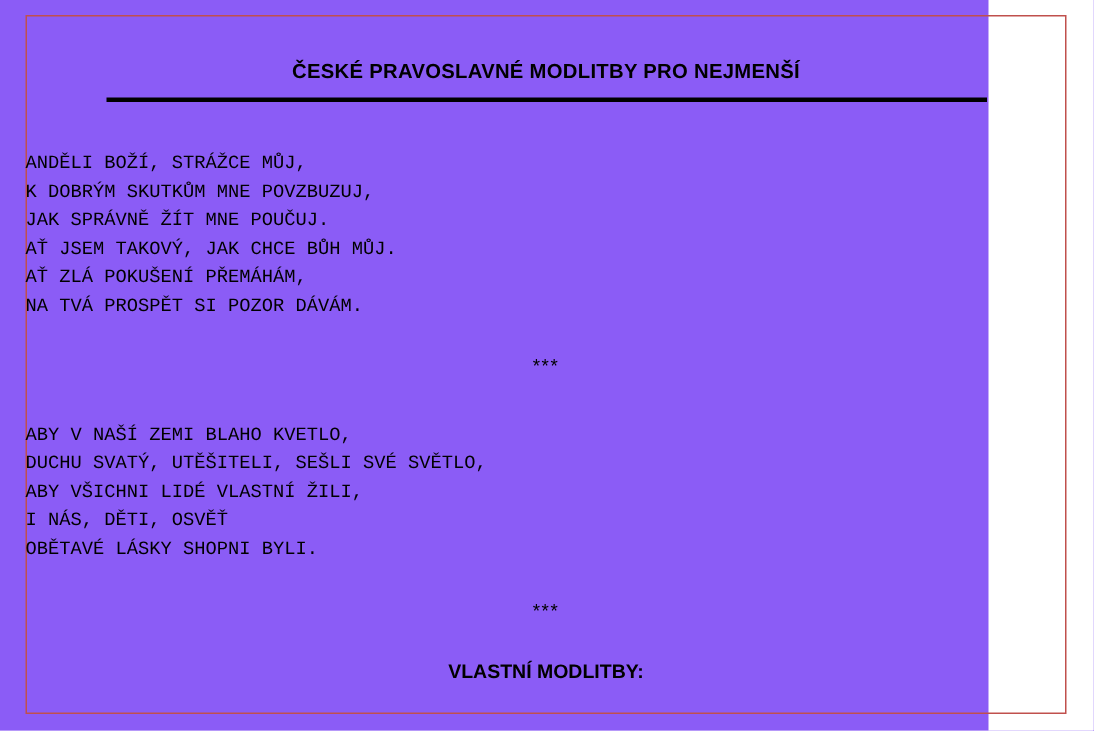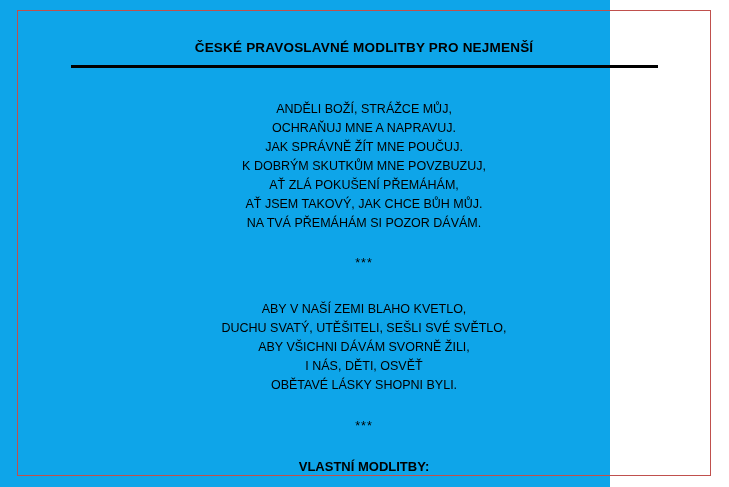--- a/index.html
+++ b/index.html
@@ -9,24 +9,24 @@
   }
   body {
     width: 729px;
     height: 487px;
     font-family: "Liberation Sans", sans-serif;
     color: #000000;
     overflow: hidden;
   }
   .page {
     position: relative;
-    width: 610px;
+    width: 659px;
     height: 487px;
     box-sizing: border-box;
-    background: #0ea5e9;
+    background: #8b5cf6;
   }
   .page-border {
     position: absolute;
     left: 17px;
     top: 10px;
     width: 694px;
     height: 466px;
     box-sizing: border-box;
     border: 1px solid #c0504d;
     pointer-events: none;
@@ -50,21 +50,22 @@
     line-height: 1.2;
   }
   .title-rule {
     width: 587px;
     height: 0;
     margin: 9px auto 0 auto;
     border-top: 3px solid #000000;
   }
   .block {
     margin: 0 auto;
-    text-align: center;
+    text-align: left;
+    font-family: Liberation Mono, monospace;
   }
   .prayer-one {
     margin-top: 32px;
   }
   .prayer-two {
     margin-top: 27px;
   }
   .line {
     font-size: 12.5px;
     line-height: 19px;
@@ -98,34 +99,33 @@
   <div class="page-border"></div>
 
   <div class="content">
 
     <h1 class="doc-title">ČESKÉ PRAVOSLAVNÉ MODLITBY PRO NEJMENŠÍ</h1>
 
     <div class="title-rule"></div>
 
     <div class="block prayer-one">
       <div class="line">ANDĚLI BOŽÍ, STRÁŽCE MŮJ,</div>
-      <div class="line">OCHRAŇUJ MNE A NAPRAVUJ.</div>
+      <div class="line">K DOBRÝM SKUTKŮM MNE POVZBUZUJ,</div>
       <div class="line">JAK SPRÁVNĚ ŽÍT MNE POUČUJ.</div>
-      <div class="line">K DOBRÝM SKUTKŮM MNE POVZBUZUJ,</div>
+      <div class="line">AŤ JSEM TAKOVÝ, JAK CHCE BŮH MŮJ.</div>
       <div class="line">AŤ ZLÁ POKUŠENÍ PŘEMÁHÁM,</div>
-      <div class="line">AŤ JSEM TAKOVÝ, JAK CHCE BŮH MŮJ.</div>
-      <div class="line">NA TVÁ PŘEMÁHÁM SI POZOR DÁVÁM.</div>
+      <div class="line">NA TVÁ PROSPĚT SI POZOR DÁVÁM.</div>
     </div>
 
     <div class="separator sep-one">***</div>
 
     <div class="block prayer-two">
       <div class="line">ABY V NAŠÍ ZEMI BLAHO KVETLO,</div>
       <div class="line">DUCHU SVATÝ, UTĚŠITELI, SEŠLI SVÉ SVĚTLO,</div>
-      <div class="line">ABY VŠICHNI DÁVÁM SVORNĚ ŽILI,</div>
+      <div class="line">ABY VŠICHNI LIDÉ VLASTNÍ ŽILI,</div>
       <div class="line">I NÁS, DĚTI, OSVĚŤ</div>
       <div class="line">OBĚTAVÉ LÁSKY SHOPNI BYLI.</div>
     </div>
 
     <div class="separator sep-two">***</div>
 
     <div class="footer-heading">VLASTNÍ MODLITBY:</div>
 
   </div>
 </div>

